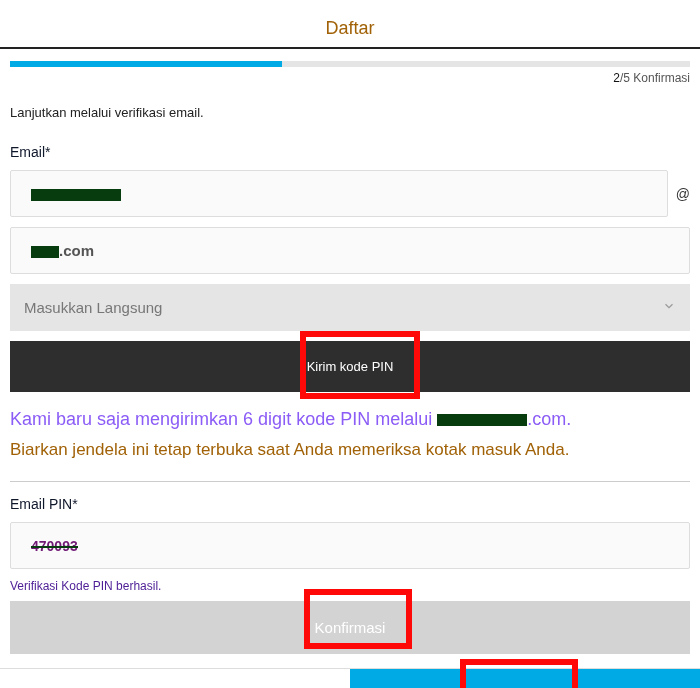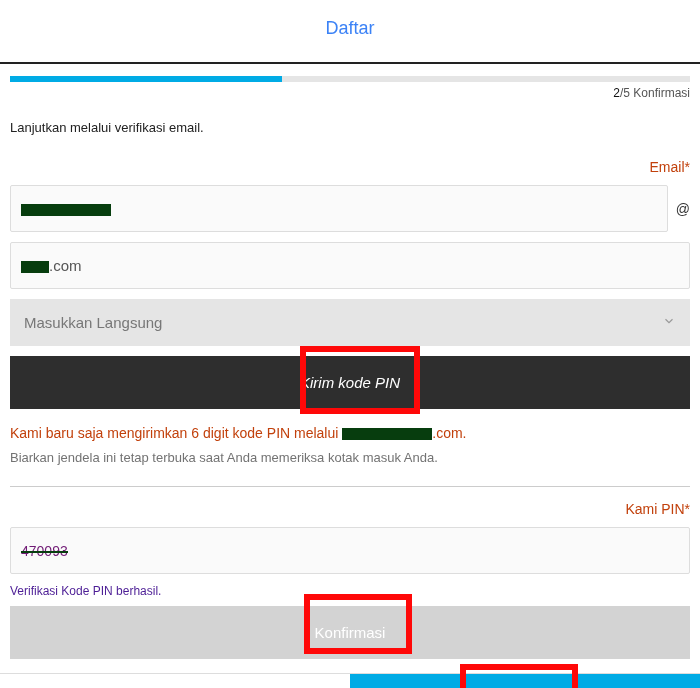--- a/index.html
+++ b/index.html
@@ -1,38 +1,38 @@
 <!DOCTYPE html>
 <html><head>
 <meta charset="utf-8">
 <style>
 * { box-sizing: border-box; margin: 0; padding: 0; }
 body { font-family: -apple-system, BlinkMacSystemFont, "Segoe UI", Arial, sans-serif; width: 700px; background: #fff; }
-.header { text-align: center; padding: 18px 0 23px; font-size: 18px; color: #3b82f6; }
+.header { text-align: center; padding: 18px 0 8px; font-size: 18px; color: #a16207; }
 .hr-top { border: none; border-top: 2px solid #222; }
 .progress-wrap { margin: 12px 10px 4px; }
 .progress-bar { height: 6px; background: #e5e5e5; position: relative; }
 .progress-fill { height: 100%; background: #00abe5; width: 40%; }
 .step-text { text-align: right; font-size: 12px; color: #555; margin: 4px 10px 0 9px; }
 .step-text .cur { color: #111; }
 .subtitle { font-size: 13px; color: #222; margin: 20px 10px 24px; }
-.field-label { font-size: 14px; color: #c2410c; margin: 0 10px 10px; text-align: right; }
+.field-label { font-size: 14px; color: #0f172a; margin: 0 10px 10px; }
 .input-row { margin: 0 10px 10px; position: relative; }
-.text-input { width: 100%; border: 1px solid #ddd; background: #fafafa; padding: 14px 10px; font-size: 15px; color: #555; border-radius: 2px; }
+.text-input { width: 100%; border: 1px solid #ddd; background: #fafafa; padding: 14px 20px; font-size: 15px; color: #555; border-radius: 2px; font-weight: bold; }
 .input-with-at { display: flex; align-items: center; gap: 8px; }
 .input-with-at .text-input { flex: 1; }
 .at-sym { font-size: 14px; color: #333; padding-right: 0; }
 .select-row { position: relative; }
 .select-box { width: 100%; border: none; background: #e5e5e5; padding: 15px 14px; font-size: 15px; color: #777; }
 .chev { position: absolute; right: 14px; top: 50%; transform: translateY(-50%); color: #999; }
-.btn-dark { display: block; width: calc(100% - 20px); margin: 10px 10px 0; background: #2e2e2e; color: #fff; border: none; padding: 18px 0; font-size: 15px; cursor: pointer; position: relative; font-style: italic; }
+.btn-dark { display: block; width: calc(100% - 20px); margin: 10px 10px 0; background: #2e2e2e; color: #fff; border: none; padding: 18px 0; font-size: 13px; cursor: pointer; position: relative; }
 .red-box { position: absolute; border: 6px solid #ff0808; pointer-events: none; }
 .red-box.rb1 { left: 290px; top: -10px; width: 120px; height: 68px; }
-.msg { font-size: 14px; color: #c2410c; margin: 14px 10px 4px; line-height: 1.5; }
-.msg2 { font-size: 13px; color: #737373; margin: 0 10px 18px; line-height: 1.5; }
+.msg { font-size: 18px; color: #8b5cf6; margin: 14px 10px 4px; line-height: 1.5; }
+.msg2 { font-size: 17px; color: #a16207; margin: 0 10px 18px; line-height: 1.5; }
 .hr-mid { border: none; border-top: 1px solid #ccc; margin: 14px 10px; }
 .pin-success { font-size: 12px; color: #4c1d95; margin: 6px 10px 8px; }
 .btn-gray { display: block; width: calc(100% - 20px); margin: 0 10px; background: #d3d3d3; color: #fff; border: none; padding: 18px 0; font-size: 15px; cursor: pointer; position: relative; }
 .red-box.rb2 { left: 294px; top: -12px; width: 108px; height: 60px; }
 .footer-nav { display: flex; margin-top: 14px; border-top: 1px solid #ddd; }
 .nav-btn { flex: 1; padding: 22px 0; text-align: center; font-size: 17px; border: none; cursor: pointer; background: #fff; color: #00abe5; position: relative; }
 .nav-btn.next { background: #00abe5; color: #fff; font-weight: 600; }
 .red-box.rb3 { left: 110px; top: -10px; width: 118px; height: 58px; }
 .redact { display: inline-block; background: #073d0e; height: 12px; vertical-align: middle; }
 .pin-val { font-size: 14px; color: #701a75; position: relative; }
@@ -81,21 +81,21 @@
 <div style="position:relative">
   <div class="msg">
     <span>Kami baru saja mengirimkan 6 digit kode PIN melalui </span><span class="redact" style="width:90px"></span><span>.com.</span>
   </div>
   <div class="msg2">Biarkan jendela ini tetap terbuka saat Anda memeriksa kotak masuk Anda.</div>
 
 </div>
 
 <hr class="hr-mid">
 
-<div class="field-label">Kami PIN*</div>
+<div class="field-label">Email PIN*</div>
 
 <div class="input-row">
   <div class="text-input"><span class="pin-val">470093</span></div>
 </div>
 
 <div class="pin-success">Verifikasi Kode PIN berhasil.</div>
 
 <button class="btn-gray">
   <span>Konfirmasi</span>
   <span class="red-box rb2"></span>

